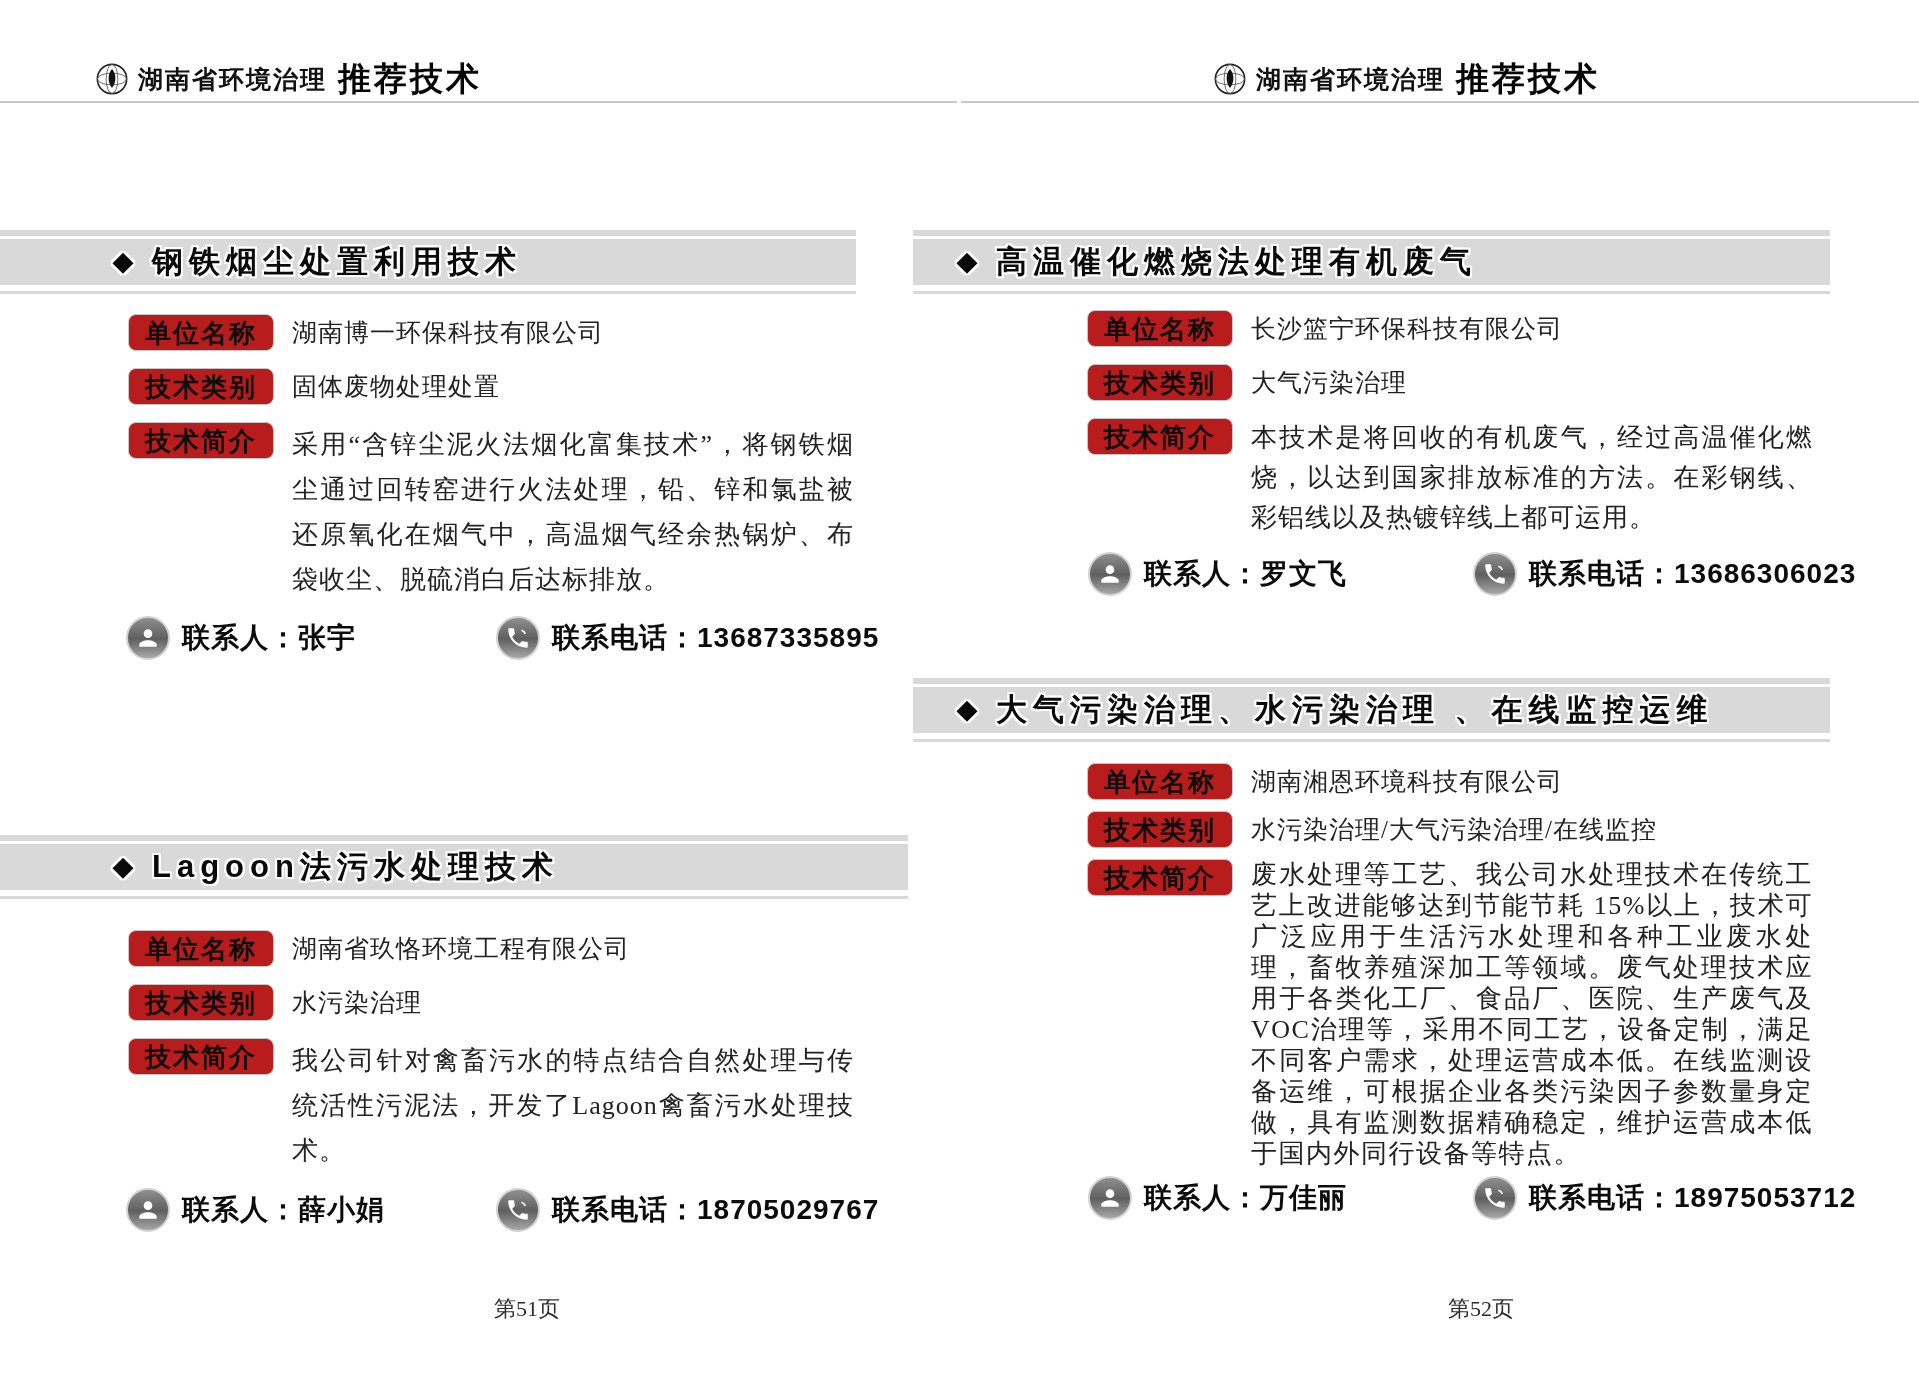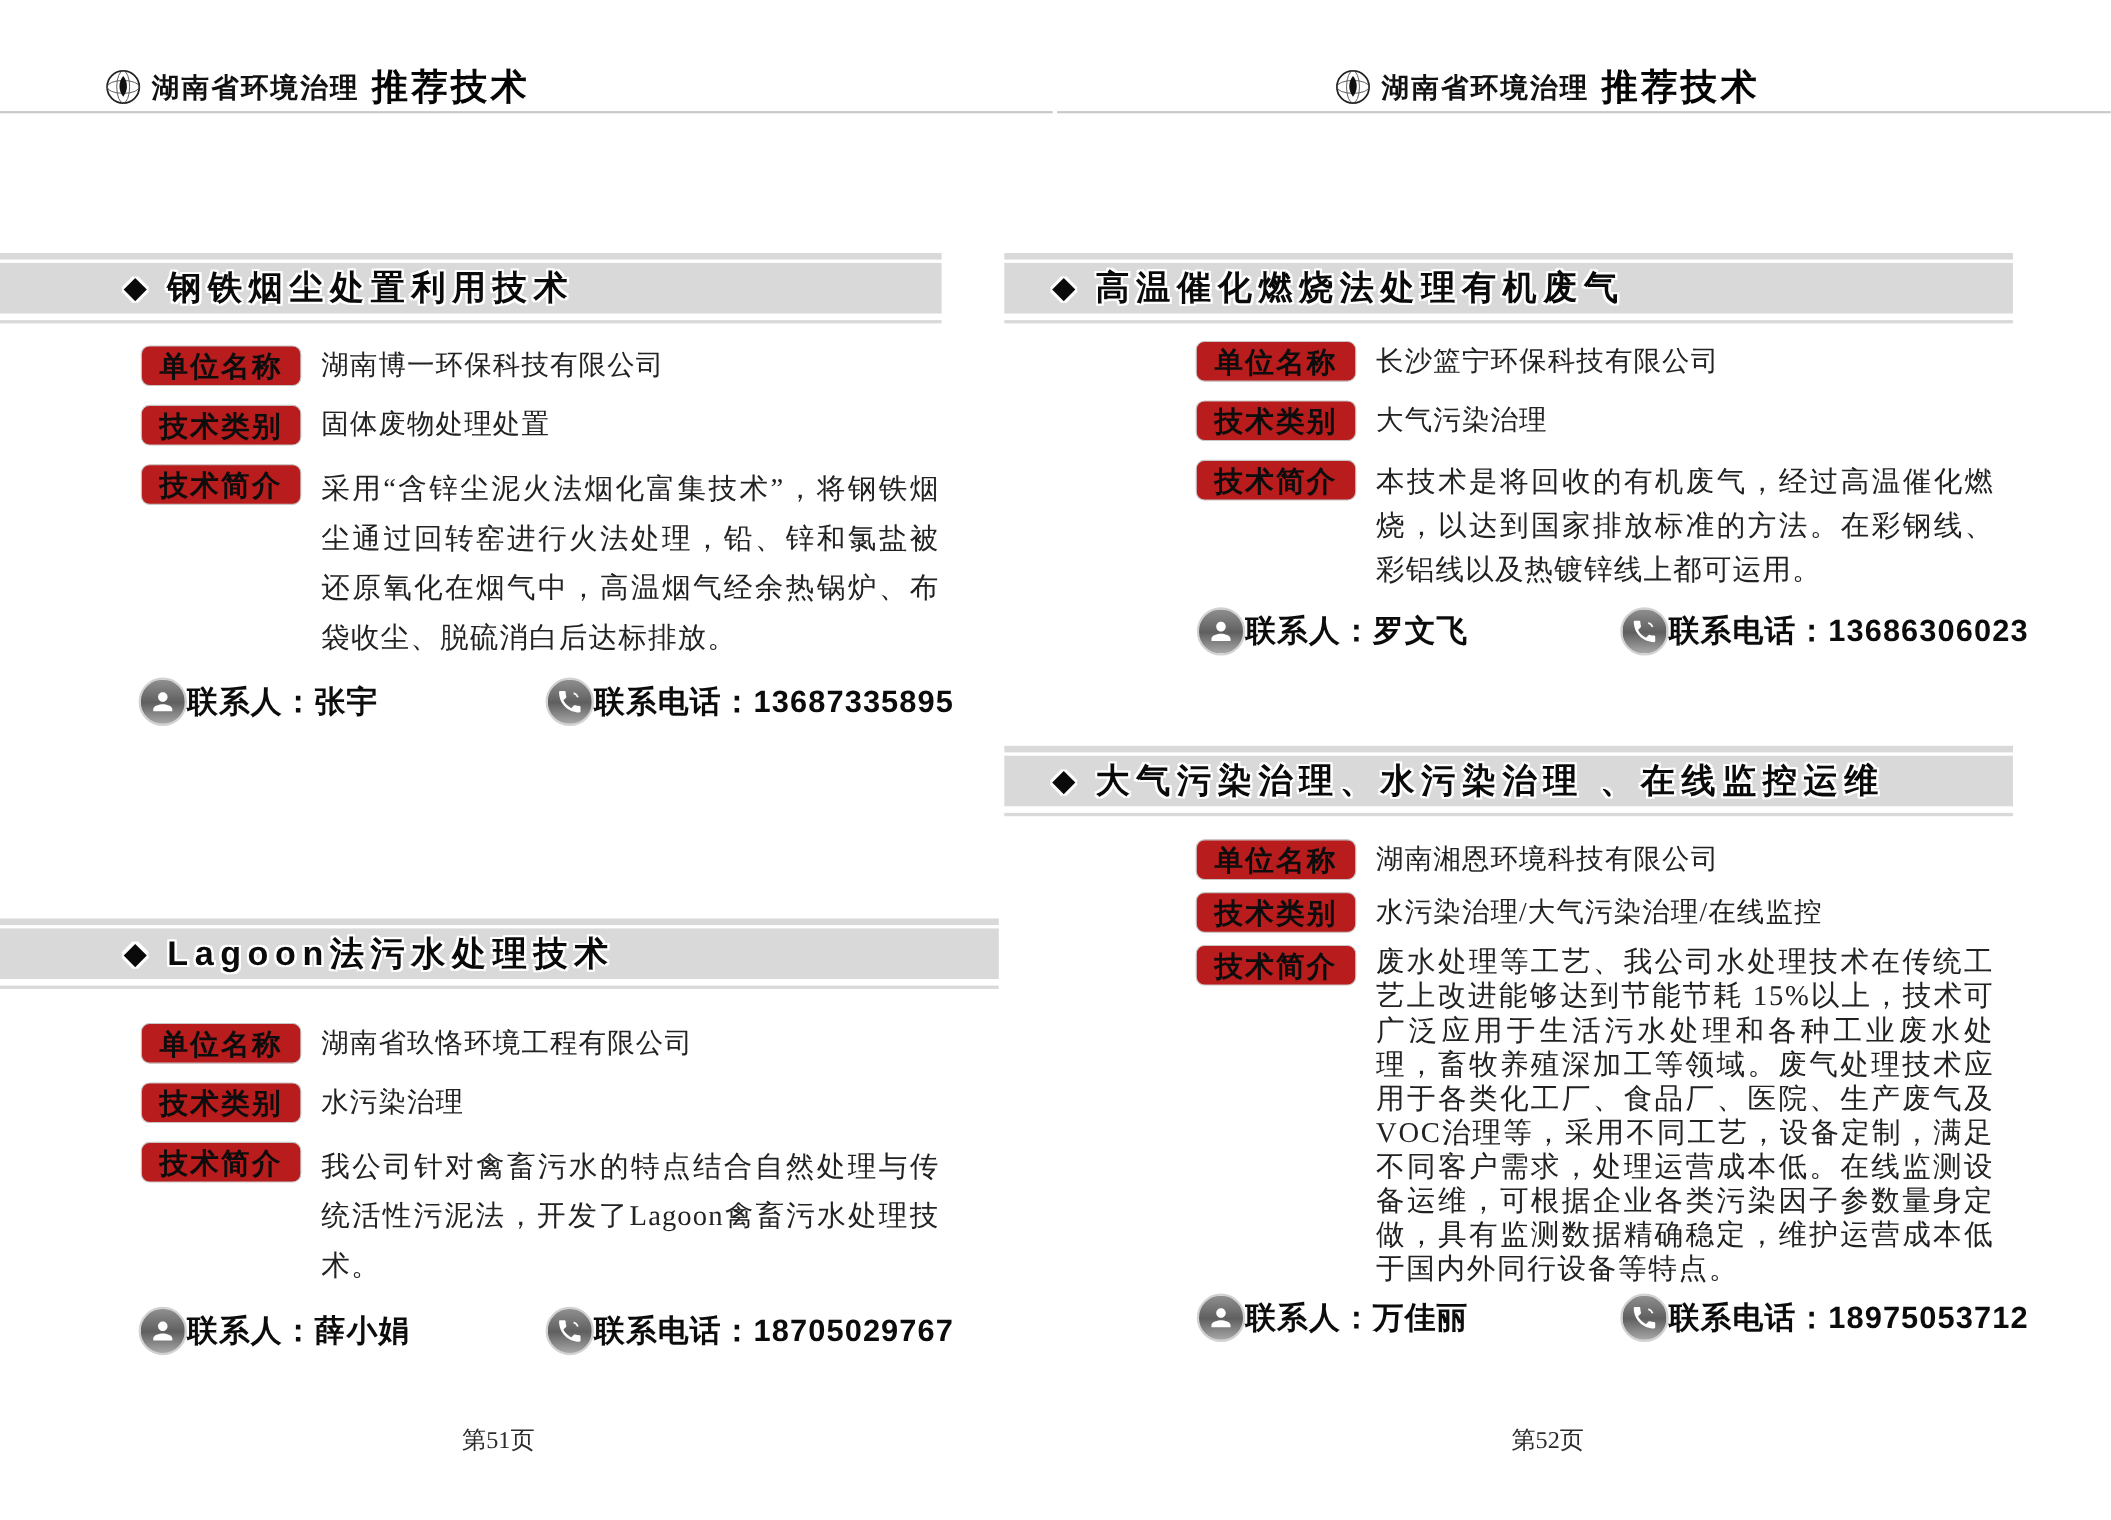--- a/index.html
+++ b/index.html
@@ -44,32 +44,32 @@
   .ilabel{flex:0 0 auto;width:146px;height:37px;line-height:37px;text-align:center;
           background:#b91c1c;border:1px solid #c6c6c6;border-radius:8px;box-sizing:border-box;
           font-weight:700;font-size:26px;letter-spacing:2px;color:#0d0d0d;}
   .ival{margin-left:18px;font-family:"Liberation Serif",serif;font-size:25px;letter-spacing:1px;
         line-height:37px;color:#222;}
   .ival.para{width:562px;line-height:45px;text-align:justify;font-size:26px;}
   #info-r1 .ival.para{line-height:40px;}
   #info-r2 .ival.para{line-height:31px;font-size:26px;letter-spacing:1.5px;}
 
   
-  .contact{position:absolute;display:flex;align-items:center;}
+  .contact{position:absolute;display:flex;align-items:center;gap:12px;}
   #ct-l1-p{left:126px;top:616px;}  #ct-l1-t{left:496px;top:616px;}
   #ct-l2-p{left:126px;top:1188px;} #ct-l2-t{left:496px;top:1188px;}
   #ct-r1-p{left:1088px;top:552px;} #ct-r1-t{left:1473px;top:552px;}
   #ct-r2-p{left:1088px;top:1176px;}#ct-r2-t{left:1473px;top:1176px;}
   .badge{width:44px;height:44px;border-radius:50%;box-sizing:border-box;
          background:linear-gradient(180deg,#8f8f8f 0%,#5f5f5f 52%,#a8a8a8 100%);
          border:2px solid #d2d2d2;display:flex;align-items:center;justify-content:center;flex:0 0 auto;}
   .ctext{font-size:28px;font-weight:700;letter-spacing:1px;color:#0c0c0c;white-space:nowrap;}
 
   
-  .pagenum{position:absolute;width:140px;text-align:left;
+  .pagenum{position:absolute;width:140px;text-align:right;
            font-family:"Liberation Serif",serif;font-size:22px;color:#2b2b2b;}
   #pn-l{left:420px;top:1294px;}
   #pn-r{left:1374px;top:1294px;}
 </style>
 </head>
 <body>
 
 <div class="spread">
 
   <header class="page-header" id="header-l">

